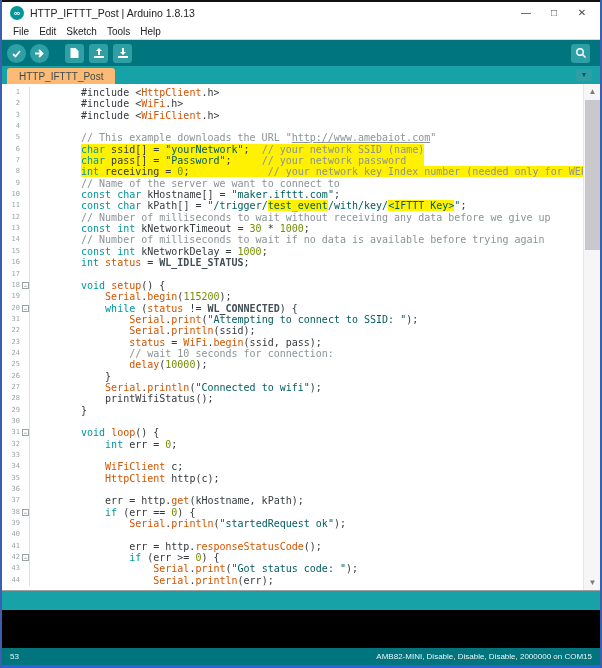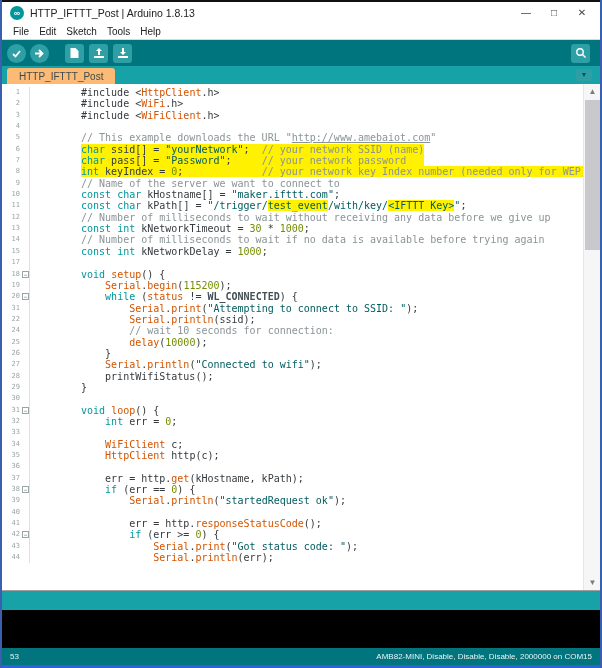--- a/index.html
+++ b/index.html
@@ -153,34 +153,36 @@
 
   <div class="editor">
     <div class="code-scroll" id="code-scroll">
         <div class="code-line"><div class="gutter">1</div><div class="code-text"><span><span class="p">#include &lt;</span><span class="fn">HttpClient</span><span class="p">.h&gt;</span></span></div></div>
         <div class="code-line"><div class="gutter">2</div><div class="code-text"><span><span class="p">#include &lt;</span><span class="fn">WiFi</span><span class="p">.h&gt;</span></span></div></div>
         <div class="code-line"><div class="gutter">3</div><div class="code-text"><span><span class="p">#include &lt;</span><span class="fn">WiFiClient</span><span class="p">.h&gt;</span></span></div></div>
         <div class="code-line"><div class="gutter">4</div><div class="code-text"><span></span></div></div>
         <div class="code-line"><div class="gutter">5</div><div class="code-text"><span><span class="com">// This example downloads the URL "</span><span class="comu">http://www.amebaiot.com</span><span class="com">"</span></span></div></div>
         <div class="code-line"><div class="gutter">6</div><div class="code-text"><span class="hl-bg"><span class="kw">char</span><span class="p"> ssid[] = </span><span class="str">"yourNetwork"</span><span class="p">;  </span><span class="com">// your network SSID (name)</span></span></div></div>
         <div class="code-line"><div class="gutter">7</div><div class="code-text"><span class="hl-bg"><span class="kw">char</span><span class="p"> pass[] = </span><span class="str">"Password"</span><span class="p">;     </span><span class="com">// your network password   </span></span></div></div>
-        <div class="code-line"><div class="gutter">8</div><div class="code-text"><span class="hl-bg"><span class="kw">int</span><span class="p"> keyIndex = </span><span class="num">0</span><span class="p">;             </span><span class="com">// your network key Index number (needed only for WEP)</span></span></div></div>
+        <div class="code-line"><div class="gutter">8</div><div class="code-text"><span class="hl-bg"><span class="kw">int</span><span class="p"> receiving = </span><span class="num">0</span><span class="p">;             </span><span class="com">// your network key Index number (needed only for WEP)</span></span></div></div>
         <div class="code-line"><div class="gutter">9</div><div class="code-text"><span><span class="com">// Name of the server we want to connect to</span></span></div></div>
         <div class="code-line"><div class="gutter">10</div><div class="code-text"><span><span class="kw">const</span><span class="p"> </span><span class="kw">char</span><span class="p"> kHostname[] = </span><span class="str">"maker.ifttt.com"</span><span class="p">;</span></span></div></div>
         <div class="code-line"><div class="gutter">11</div><div class="code-text"><span><span class="kw">const</span><span class="p"> </span><span class="kw">char</span><span class="p"> kPath[] = </span><span class="str">"/trigger/</span><span class="strhl">test_event</span><span class="str">/with/key/</span><span class="strhl">&lt;IFTTT Key&gt;</span><span class="str">"</span><span class="p">;</span></span></div></div>
         <div class="code-line"><div class="gutter">12</div><div class="code-text"><span><span class="com">// Number of milliseconds to wait without receiving any data before we give up</span></span></div></div>
         <div class="code-line"><div class="gutter">13</div><div class="code-text"><span><span class="kw">const</span><span class="p"> </span><span class="kw">int</span><span class="p"> kNetworkTimeout = </span><span class="num">30</span><span class="p"> * </span><span class="num">1000</span><span class="p">;</span></span></div></div>
         <div class="code-line"><div class="gutter">14</div><div class="code-text"><span><span class="com">// Number of milliseconds to wait if no data is available before trying again</span></span></div></div>
         <div class="code-line"><div class="gutter">15</div><div class="code-text"><span><span class="kw">const</span><span class="p"> </span><span class="kw">int</span><span class="p"> kNetworkDelay = </span><span class="num">1000</span><span class="p">;</span></span></div></div>
+        <div class="code-line"><div class="gutter">16</div><div class="code-text"><span><span class="kw">int</span><span class="p"> </span><span class="fn">status</span><span class="p"> = </span><span class="lit">WL_IDLE_STATUS</span><span class="p">;</span></span></div></div>
         <div class="code-line"><div class="gutter">17</div><div class="code-text"><span></span></div></div>
         <div class="code-line"><div class="gutter">18<span class="fold-box">−</span></div><div class="code-text"><span><span class="kw">void</span><span class="p"> </span><span class="fn">setup</span><span class="p">() {</span></span></div></div>
         <div class="code-line"><div class="gutter">19</div><div class="code-text"><span><span class="p">    </span><span class="fn">Serial</span><span class="p">.</span><span class="fn">begin</span><span class="p">(</span><span class="num">115200</span><span class="p">);</span></span></div></div>
         <div class="code-line"><div class="gutter">20<span class="fold-box">−</span></div><div class="code-text"><span><span class="p">    </span><span class="kw">while</span><span class="p"> (</span><span class="fn">status</span><span class="p"> != </span><span class="lit">WL_CONNECTED</span><span class="p">) {</span></span></div></div>
         <div class="code-line"><div class="gutter">31</div><div class="code-text"><span><span class="p">        </span><span class="fn">Serial</span><span class="p">.</span><span class="fn">print</span><span class="p">(</span><span class="str">"Attempting to connect to SSID: "</span><span class="p">);</span></span></div></div>
         <div class="code-line"><div class="gutter">22</div><div class="code-text"><span><span class="p">        </span><span class="fn">Serial</span><span class="p">.</span><span class="fn">println</span><span class="p">(ssid);</span></span></div></div>
+        <div class="code-line"><div class="gutter">23</div><div class="code-text"><span><span class="p">        </span><span class="fn">status</span><span class="p"> = </span><span class="fn">WiFi</span><span class="p">.</span><span class="fn">begin</span><span class="p">(ssid, pass);</span></span></div></div>
         <div class="code-line"><div class="gutter">24</div><div class="code-text"><span><span class="p">        </span><span class="com">// wait 10 seconds for connection:</span></span></div></div>
         <div class="code-line"><div class="gutter">25</div><div class="code-text"><span><span class="p">        </span><span class="fn">delay</span><span class="p">(</span><span class="num">10000</span><span class="p">);</span></span></div></div>
         <div class="code-line"><div class="gutter">26</div><div class="code-text"><span><span class="p">    }</span></span></div></div>
         <div class="code-line"><div class="gutter">27</div><div class="code-text"><span><span class="p">    </span><span class="fn">Serial</span><span class="p">.</span><span class="fn">println</span><span class="p">(</span><span class="str">"Connected to wifi"</span><span class="p">);</span></span></div></div>
         <div class="code-line"><div class="gutter">28</div><div class="code-text"><span><span class="p">    printWifiStatus();</span></span></div></div>
         <div class="code-line"><div class="gutter">29</div><div class="code-text"><span><span class="p">}</span></span></div></div>
         <div class="code-line"><div class="gutter">30</div><div class="code-text"><span></span></div></div>
         <div class="code-line"><div class="gutter">31<span class="fold-box">−</span></div><div class="code-text"><span><span class="kw">void</span><span class="p"> </span><span class="fn">loop</span><span class="p">() {</span></span></div></div>
         <div class="code-line"><div class="gutter">32</div><div class="code-text"><span><span class="p">    </span><span class="kw">int</span><span class="p"> err = </span><span class="num">0</span><span class="p">;</span></span></div></div>
         <div class="code-line"><div class="gutter">33</div><div class="code-text"><span></span></div></div>

